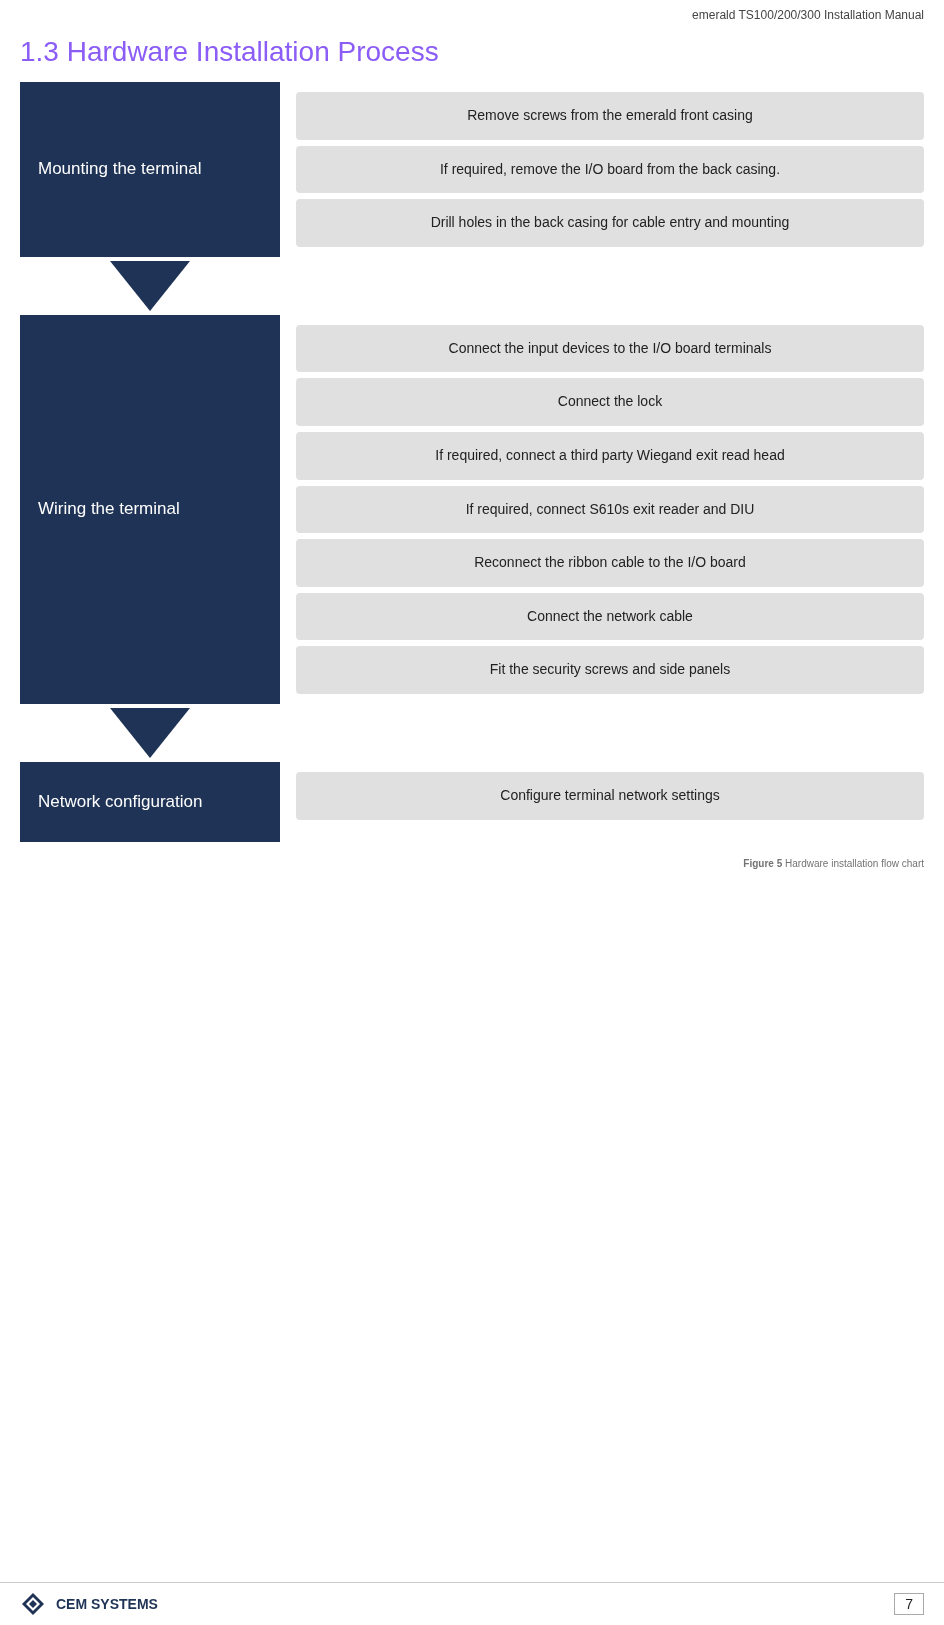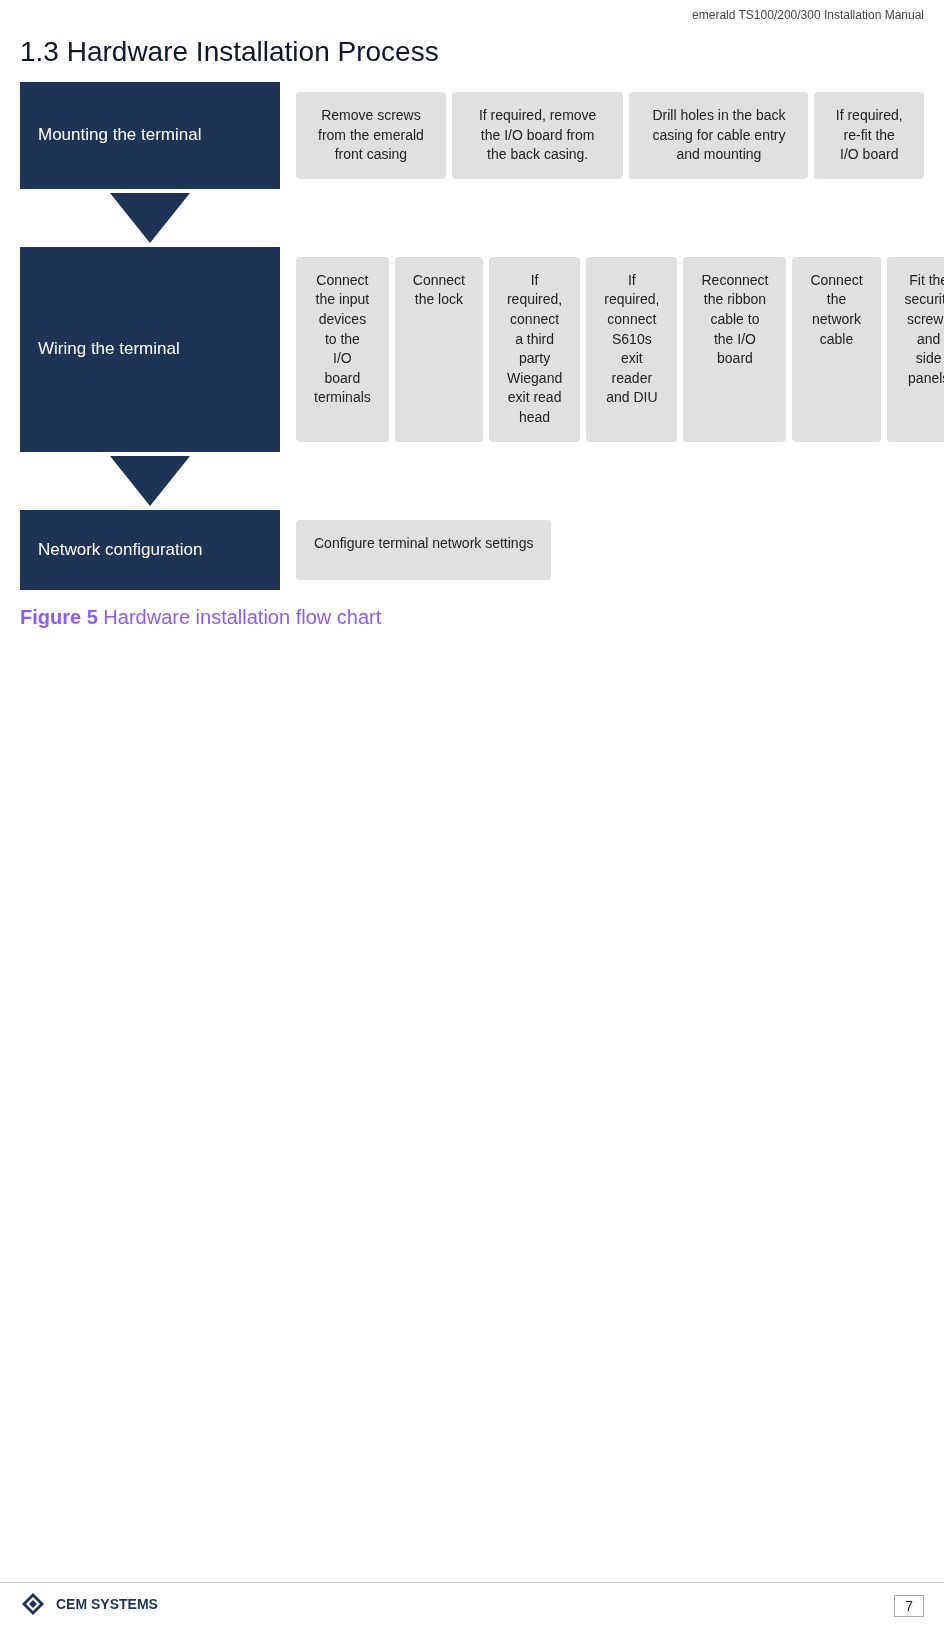--- a/index.html
+++ b/index.html
@@ -16,21 +16,21 @@
       text-align: right;
       padding: 8px 20px 4px 20px;
       font-size: 12px;
       color: #444;
       margin-left: 33px;
     }
     .section-title {
       font-size: 28px;
       font-weight: 300;
       padding: 10px 20px 14px 20px;
-      color: #0f172a;
+      color: #8b5cf6;
     }
     .main-layout {
       display: flex;
       flex-direction: column;
       padding: 0 20px;
       gap: 0;
     }
     .section-block {
       display: flex;
       flex-direction: row;
@@ -48,21 +48,21 @@
       padding: 28px 18px;
       font-size: 17px;
       font-weight: 400;
     }
     .left-panel.network {
       min-height: 80px;
     }
     .right-steps {
       flex: 1;
       display: flex;
-      flex-direction: row;
+      flex-direction: column;
       gap: 6px;
       padding: 10px 0 10px 16px;
     }
     .step-box {
       background: #e0e0e0;
       border-radius: 4px;
       padding: 14px 18px;
       font-size: 14px;
       color: #222;
       text-align: center;
@@ -86,31 +86,31 @@
       margin: 0 auto;
     }
     .arrow-row {
       display: flex;
       flex-direction: row;
     }
     .arrow-spacer {
       flex: 1;
     }
     .figure-caption {
-      text-align: left;
+      text-align: right;
       margin: 16px 0 8px 0;
-      font-size: 20px;
-      color: #8b5cf6;
+      font-size: 10px;
+      color: #737373;
     }
     .figure-caption strong {
       font-weight: 700;
     }
     .page-footer {
       display: flex;
-      align-items: flex-end;
+      align-items: center;
       justify-content: space-between;
       padding: 8px 20px;
       border-top: 1px solid #ccc;
       position: absolute;
       bottom: 0;
       left: 0;
       right: 0;
       background: #fff;
     }
     .footer-logo {
@@ -140,21 +140,20 @@
 <div class="main-layout">
 
   <div class="section-block">
     <div class="left-panel">
       <span>Mounting the terminal</span>
     </div>
     <div class="right-steps">
       <div class="step-box">Remove screws from the emerald front casing</div>
       <div class="step-box">If required, remove the I/O board from the back casing.</div>
       <div class="step-box">Drill holes in the back casing for cable entry and mounting</div>
-      <div class="step-box">If required, re-fit the I/O board</div>
     </div>
   </div>
 
   <div class="arrow-row">
     <div class="arrow-connector">
       <div class="arrow-down"></div>
     </div>
     <div class="arrow-spacer"></div>
   </div>
 

